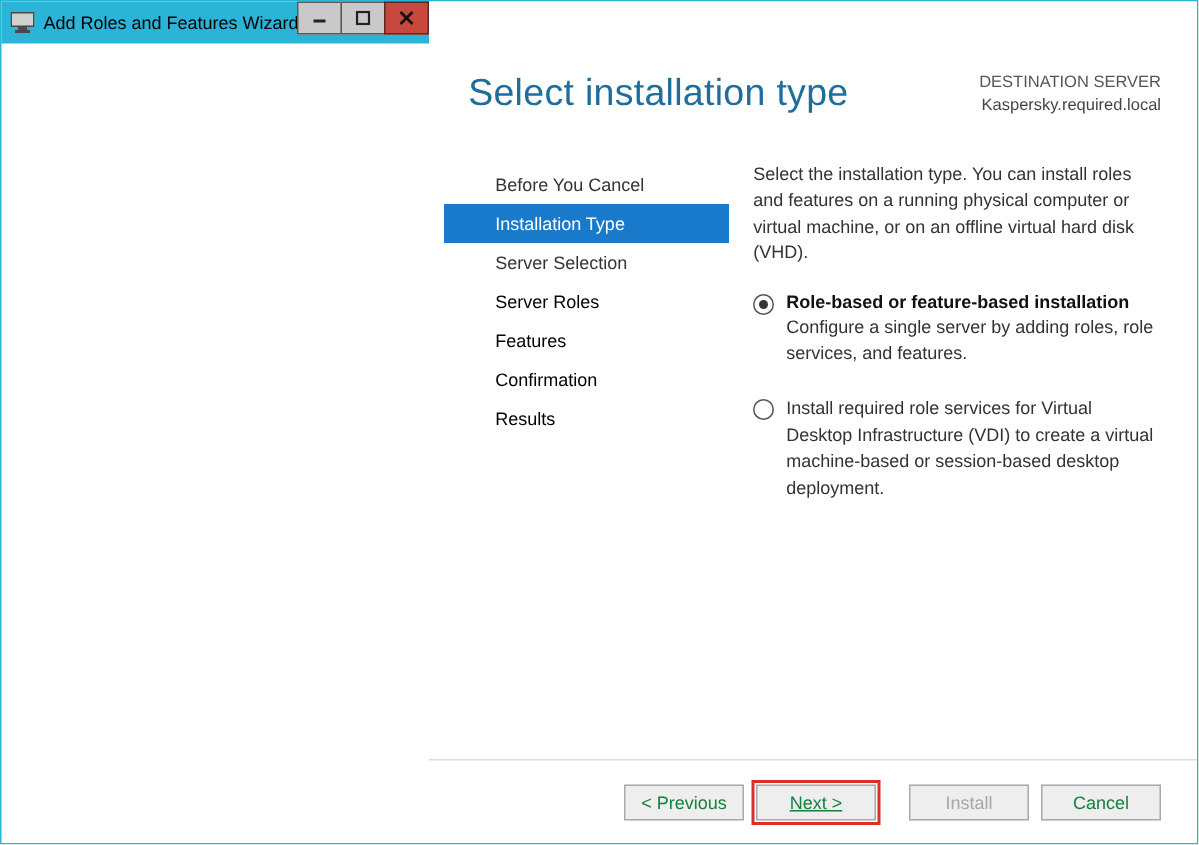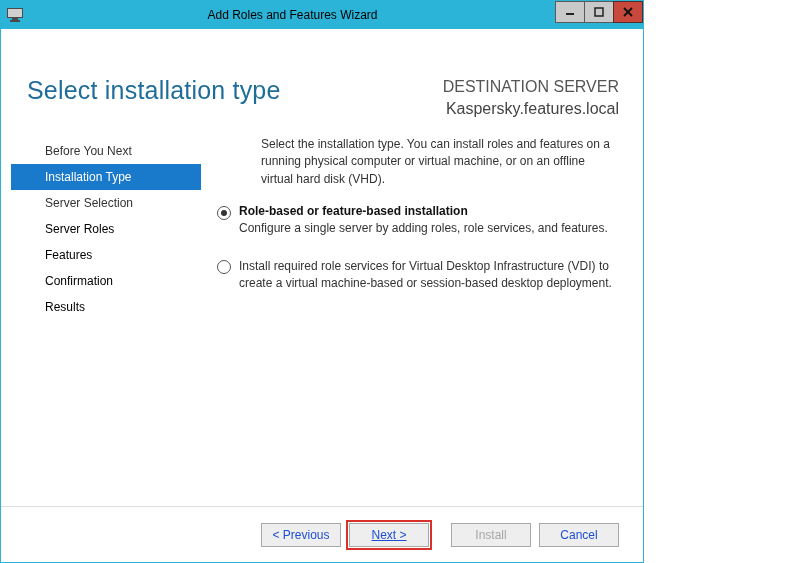--- a/index.html
+++ b/index.html
@@ -6,26 +6,25 @@
   html, body { margin: 0; padding: 0; }
   body {
     font-family: "Segoe UI", Tahoma, sans-serif;
     font-size: 12px;
     background: #fff;
     width: 799px;
     height: 563px;
     overflow: hidden;
   }
   .window {
-    width: 644px;
+    width: 799px;
     height: 563px;
     border: 1px solid #2cb4d8;
     background: #fff;
     display: flex;
-    flex-direction: column;
   }
   .titlebar {
     background: #2cb4d8;
     height: 28px;
     display: flex;
     align-items: stretch;
     color: #000;
     font-size: 12px;
     position: relative;
   }
@@ -75,21 +74,21 @@
   }
   .page-title {
     font-size: 25px;
     font-weight: 300;
     color: #1f6d9b;
     letter-spacing: 0.2px;
   }
   .dest {
     margin-left: auto;
     text-align: right;
-    font-size: 16px;
+    font-size: 11px;
     color: #555;
     line-height: 1.35;
   }
   .dest .label { color:#555; }
   .dest .name { color:#444; }
   .body-row {
     display: flex;
     flex: 1;
     padding: 0 24px 0 10px;
   }
@@ -117,21 +116,20 @@
   .content {
     flex: 1;
     padding-left: 16px;
     padding-top: 0;
   }
   .intro {
     font-size: 12px;
     color: #333;
     line-height: 1.45;
     margin-bottom: 16px;
-    margin-left: 44px;
   }
   .option {
     display: flex;
     align-items: flex-start;
     margin-bottom: 20px;
   }
   .radio {
     width: 14px;
     height: 14px;
     border: 1px solid #555;
@@ -173,21 +171,21 @@
     padding-right: 24px;
     gap: 8px;
     background:#fff;
   }
   .btn {
     min-width: 80px;
     height: 24px;
     border: 1px solid #a9a9a9;
     background: #eee;
     font-size: 12px;
-    color: #1d4ed8;
+    color: #15803d;
     display: flex;
     align-items: center;
     justify-content: center;
     cursor: pointer;
   }
   .btn.disabled {
     color: #a7a7a7;
     cursor: default;
   }
   .btn.highlight {
@@ -233,28 +231,28 @@
       </div>
     </div>
   </div>
 
   <div class="client">
 
     <div class="header-row">
       <div class="page-title">Select installation type</div>
       <div class="dest">
         <div class="label">DESTINATION SERVER</div>
-        <div class="name">Kaspersky.features.local</div>
+        <div class="name">Kaspersky.required.local</div>
       </div>
     </div>
 
     <div class="body-row">
 
       <div class="nav">
-        <div class="nav-item">Before You Next</div>
+        <div class="nav-item">Before You Cancel</div>
         <div class="nav-item active">Installation Type</div>
         <div class="nav-item">Server Selection</div>
         <div class="nav-item disabled">Server Roles</div>
         <div class="nav-item disabled">Features</div>
         <div class="nav-item disabled">Confirmation</div>
         <div class="nav-item disabled">Results</div>
       </div>
 
       <div class="content">
         <div class="intro">Select the installation type. You can install roles and features on a running physical computer or virtual machine, or on an offline virtual hard disk (VHD).</div>

